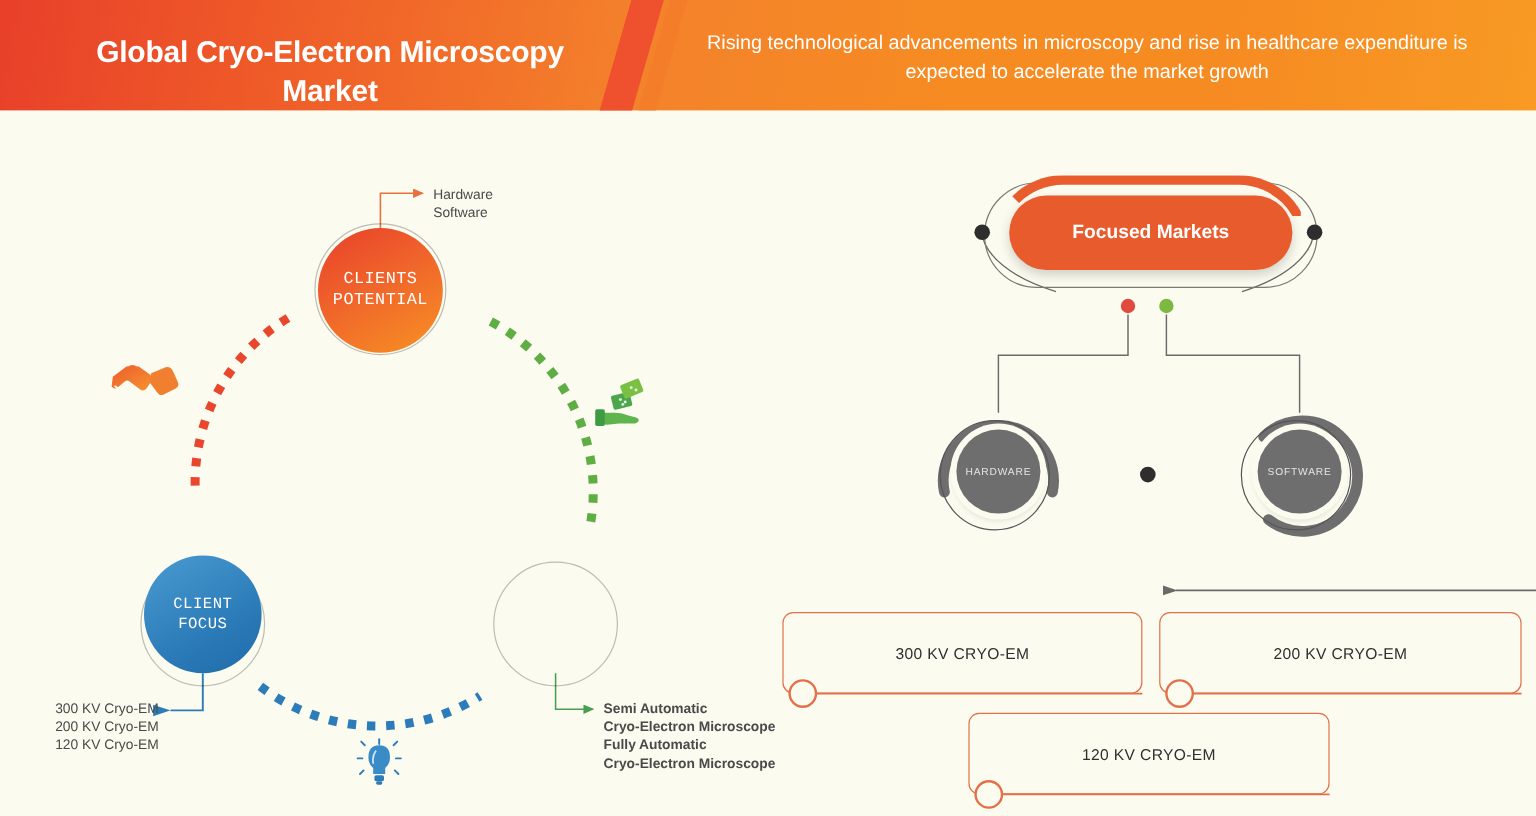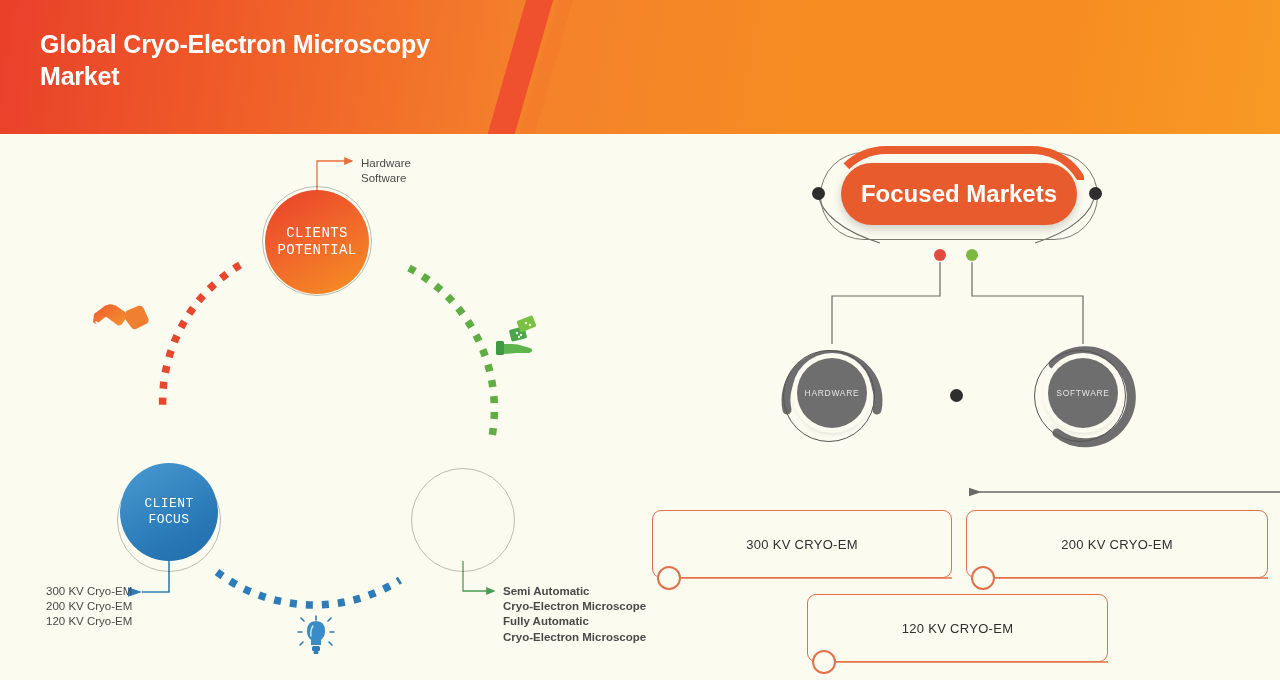--- a/index.html
+++ b/index.html
@@ -6,23 +6,24 @@
   html, body {
     width: 1280px; height: 680px;
     background: #FCFBF0;
     font-family: "Liberation Sans", sans-serif;
     overflow: hidden;
   }
   #root { position: relative; width: 1280px; height: 680px; background: #FCFBF0; }
 
   
   .header {
-    position: absolute; left: 0; top: 0; width: 1280px; height: 134px;
+    position: absolute; left: 0; top: 0; width: 1280px; height: 92px;
     background: linear-gradient(100deg, #E8402A 0%, #EF5B28 18%, #F4822B 42%, #F68B22 62%, #F68B22 80%, #F89A24 100%);
     overflow: hidden;
+    text-align: center;
   }
   .hdr-slash {
     position: absolute; top: -20px; width: 26px; height: 170px;
     background: #EE4E2E; transform: rotate(16deg);
   }
   .hdr-slash.s1 { left: 508px; opacity: .95; }
   .hdr-slash.s2 { left: 540px; width: 14px; background: #F47B2A; opacity: .75; }
   .hdr-title {
     position: absolute; left: 40px; top: 28px; width: 470px;
     color: #ffffff; font-size: 25px; font-weight: bold; line-height: 1.28;
@@ -76,21 +77,21 @@
   .fm-arc {
     position: absolute; left: 826px; top: 146px; width: 266px; height: 60px;
     border: 8px solid #E95C2E; border-bottom-color: transparent;
     border-left-color: transparent; border-right-color: transparent;
     border-radius: 140px 140px 0 0;
   }
   .fm-pill {
     position: absolute; left: 841px; top: 163px; width: 236px; height: 62px;
     background: #E85B2D; border-radius: 31px;
     display: flex; align-items: center; justify-content: center;
-    color: #fff; font-size: 24px; font-weight: bold;
+    color: #fff; font-size: 16px; font-weight: bold;
     box-shadow: 0 4px 10px rgba(0,0,0,.18);
   }
   .fm-dot { position: absolute; width: 13px; height: 13px; border-radius: 50%; background: #2E2E2E; }
   .fm-dot.left { left: 812px; top: 187px; }
   .fm-dot.right { left: 1089px; top: 187px; }
 
   .conn-dot { position: absolute; width: 12px; height: 12px; border-radius: 50%; }
   .conn-dot.red { left: 934px; top: 249px; background: #E04A3F; }
   .conn-dot.green { left: 966px; top: 249px; background: #7DB843; }
 
@@ -126,20 +127,23 @@
 </style>
 </head>
 <body>
 
 <div id="root">
 
   <div class="header">
     <div class="hdr-slash s1"></div>
     <div class="hdr-slash s2"></div>
     <div class="hdr-title">Global Cryo-Electron Microscopy Market</div>
+    <div class="hdr-sub">Rising technological advancements in microscopy
+and rise in healthcare expenditure is expected to accelerate the
+market growth</div>
   </div>
 
   <svg class="svg-layer">
     <defs>
       <marker id="arrOrange" markerWidth="7" markerHeight="7" refX="6" refY="3" orient="auto">
         <path d="M0,0 L7,3 L0,6 z" fill="#E8703F"></path>
       </marker>
       <marker id="arrBlue" markerWidth="9" markerHeight="9" refX="0" refY="3.5" orient="auto">
         <path d="M9,0.5 L0,3.5 L9,6.5 z" fill="#2C7CB9"></path>
       </marker>

